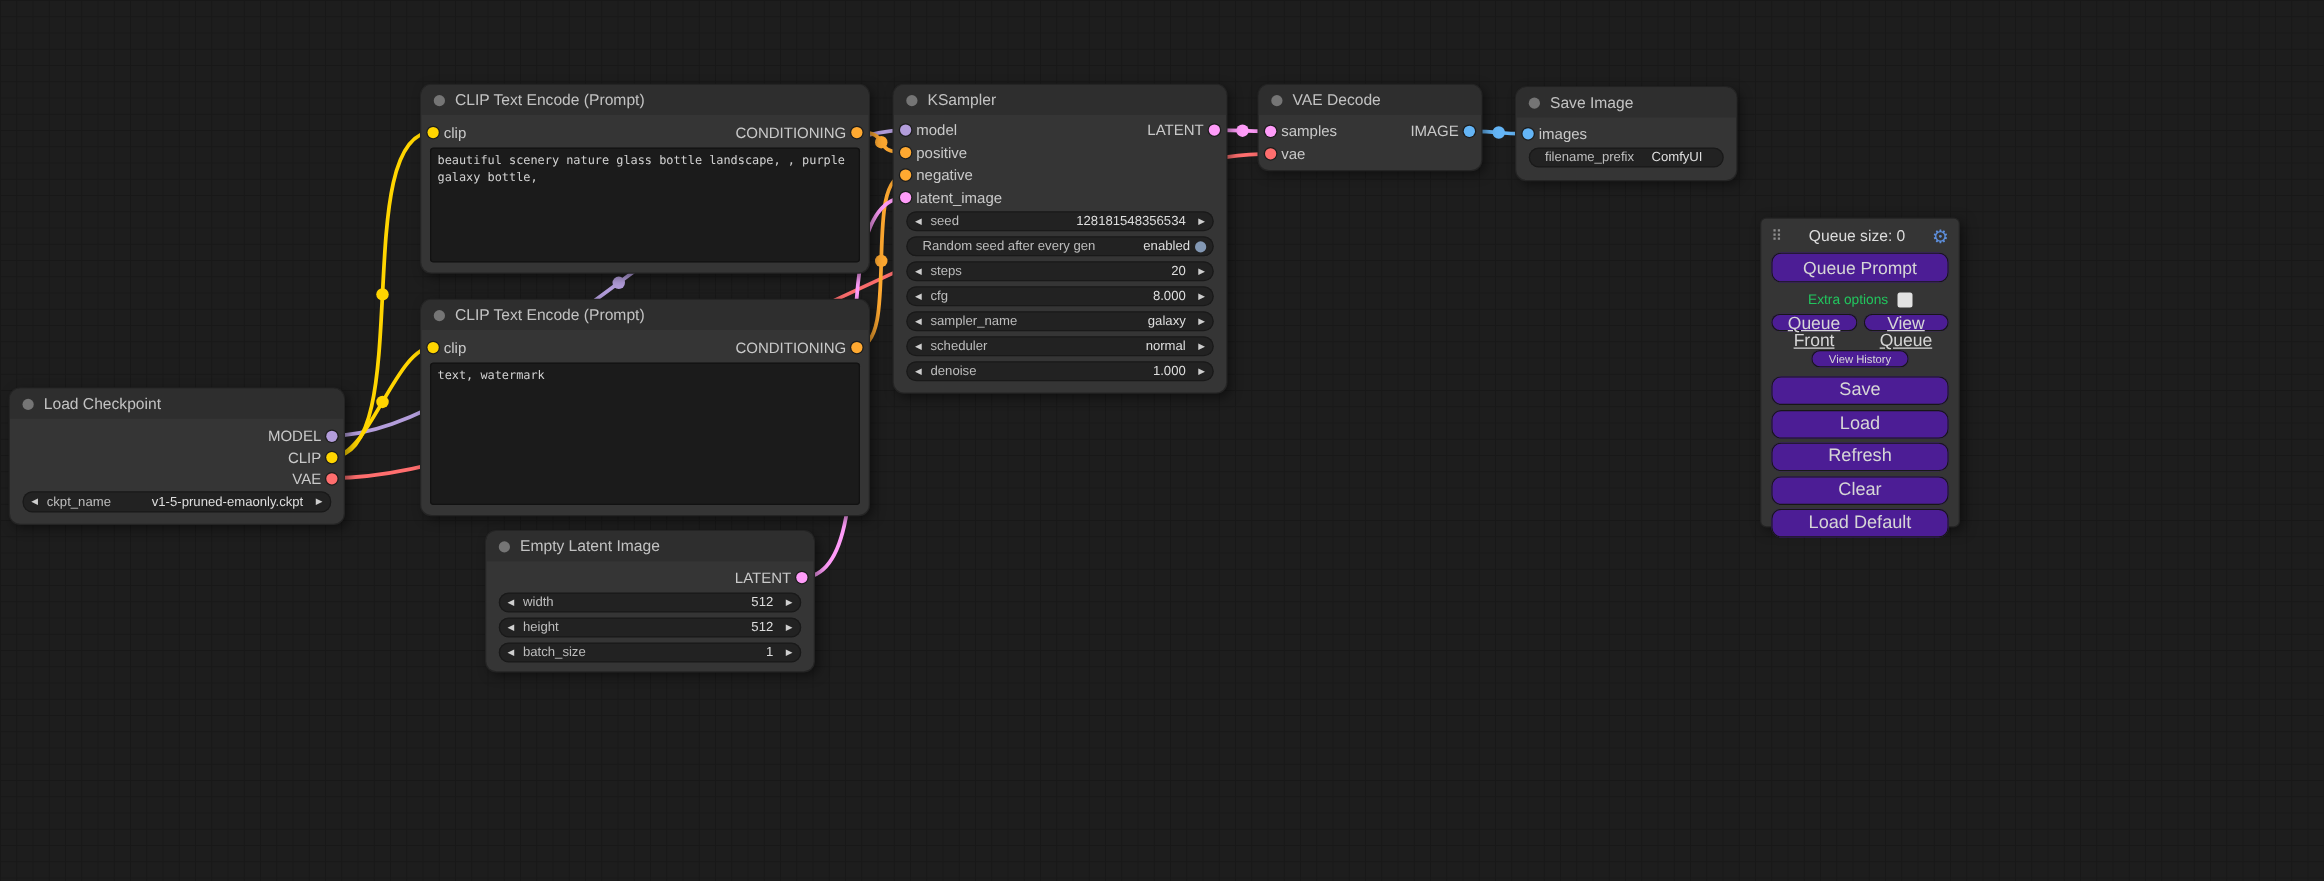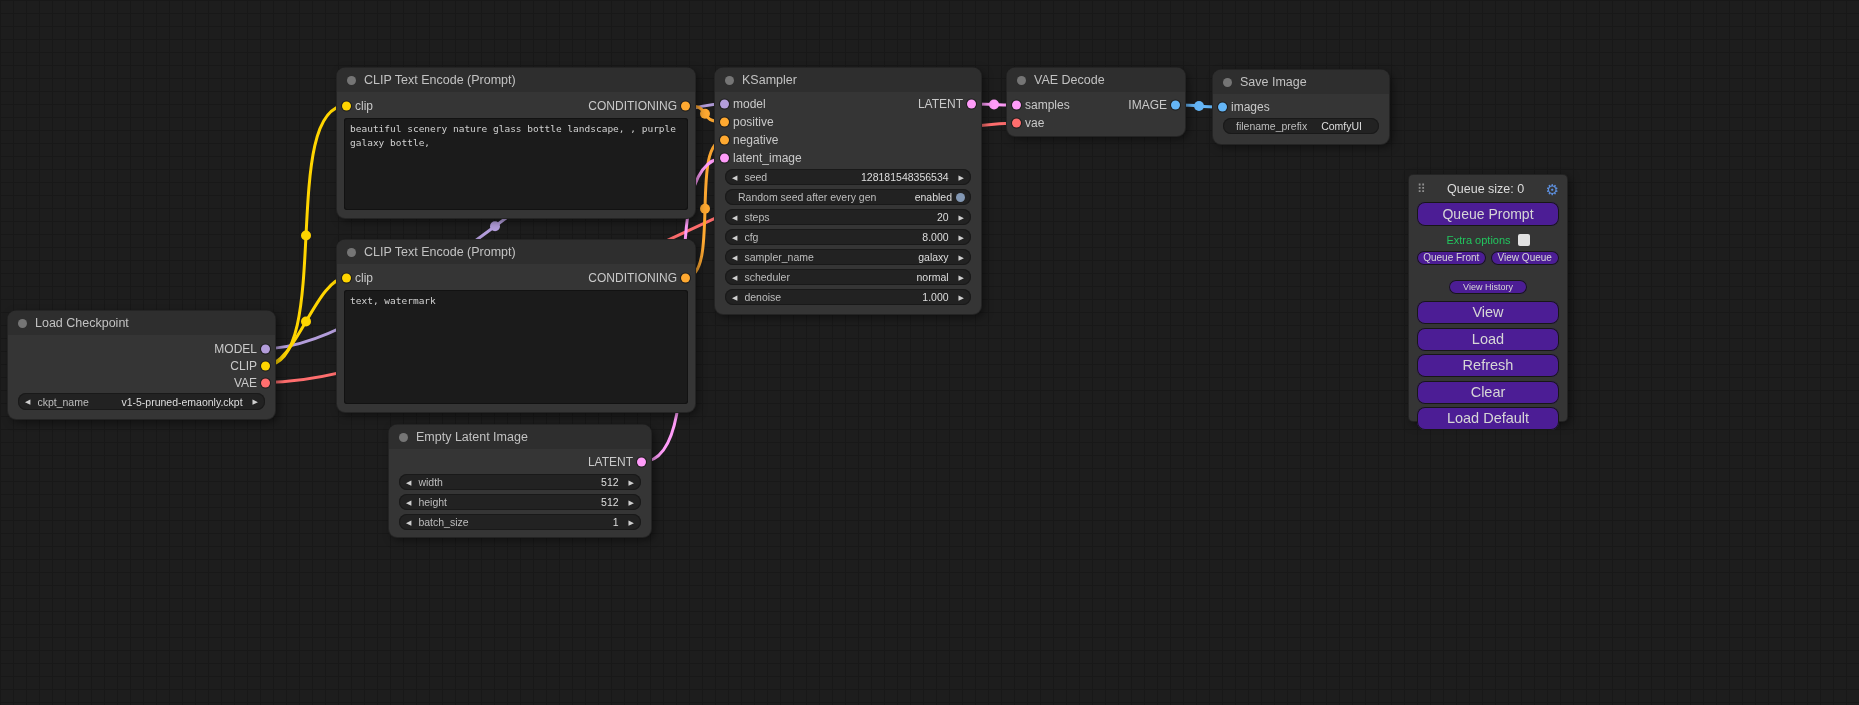--- a/index.html
+++ b/index.html
@@ -46,21 +46,21 @@
     background:#353535;border-radius:4px;box-shadow:0 0 0 1px #232323, 3px 3px 10px rgba(0,0,0,0.55);
     padding:5px 8px;box-sizing:border-box;}
   .qheader{display:flex;align-items:center;height:18px;}
   .qdrag{color:#8f8f8f;font-size:12px;line-height:1;cursor:move;}
   .qsize{flex:1;text-align:center;color:#dcdcdc;font-size:12.5px;}
   .qgear{color:#5d8fdd;font-size:15px;line-height:1;cursor:pointer;}
   .qbtn{background:#4c1d95;border-radius:8px;box-shadow:inset 0 0 0 1px #171717;
     color:#d6d6d6;text-align:center;cursor:pointer;box-sizing:border-box;}
   .qbtn.big{height:24px;line-height:24px;font-size:14px;margin-top:4px;}
   .qbtn.action{height:23px;line-height:23px;font-size:14.5px;margin-top:3.5px;}
-  .qbtn.small{flex:1;height:14px;line-height:14px;font-size:10px;border-radius:7px;}
+  .qbtn.small{flex:1;height:14px;line-height:14px;font-size:14px;border-radius:7px;text-decoration:underline;}
   .qextras{display:flex;align-items:center;justify-content:center;gap:7px;margin-top:7px;height:14px;}
   .qextras .xlabel{color:#22c55e;font-size:11px;}
   .qcheck{width:12px;height:12px;background:#e2e2e2;border-radius:2px;cursor:pointer;}
   .qsmallrow{display:flex;gap:5px;margin-top:4px;}
   .qhistoryrow{display:flex;justify-content:center;margin-top:15px;}
   .qhistoryrow .qbtn{flex:none;width:78px;height:14px;line-height:14px;font-size:9px;border-radius:7px;}
   .qactions{margin-top:7px;}
 </style>
 </head>
 <body>
@@ -293,20 +293,20 @@
       <span class="qcheck"></span>
     </div>
     <div class="qsmallrow">
       <div class="qbtn small">Queue Front</div>
       <div class="qbtn small">View Queue</div>
     </div>
     <div class="qhistoryrow">
       <div class="qbtn">View History</div>
     </div>
     <div class="qactions">
-      <div class="qbtn action">View</div>
+      <div class="qbtn action">Save</div>
       <div class="qbtn action">Load</div>
       <div class="qbtn action">Refresh</div>
       <div class="qbtn action">Clear</div>
       <div class="qbtn action">Load Default</div>
     </div>
   </div>
 </div>
 
 </body></html>

